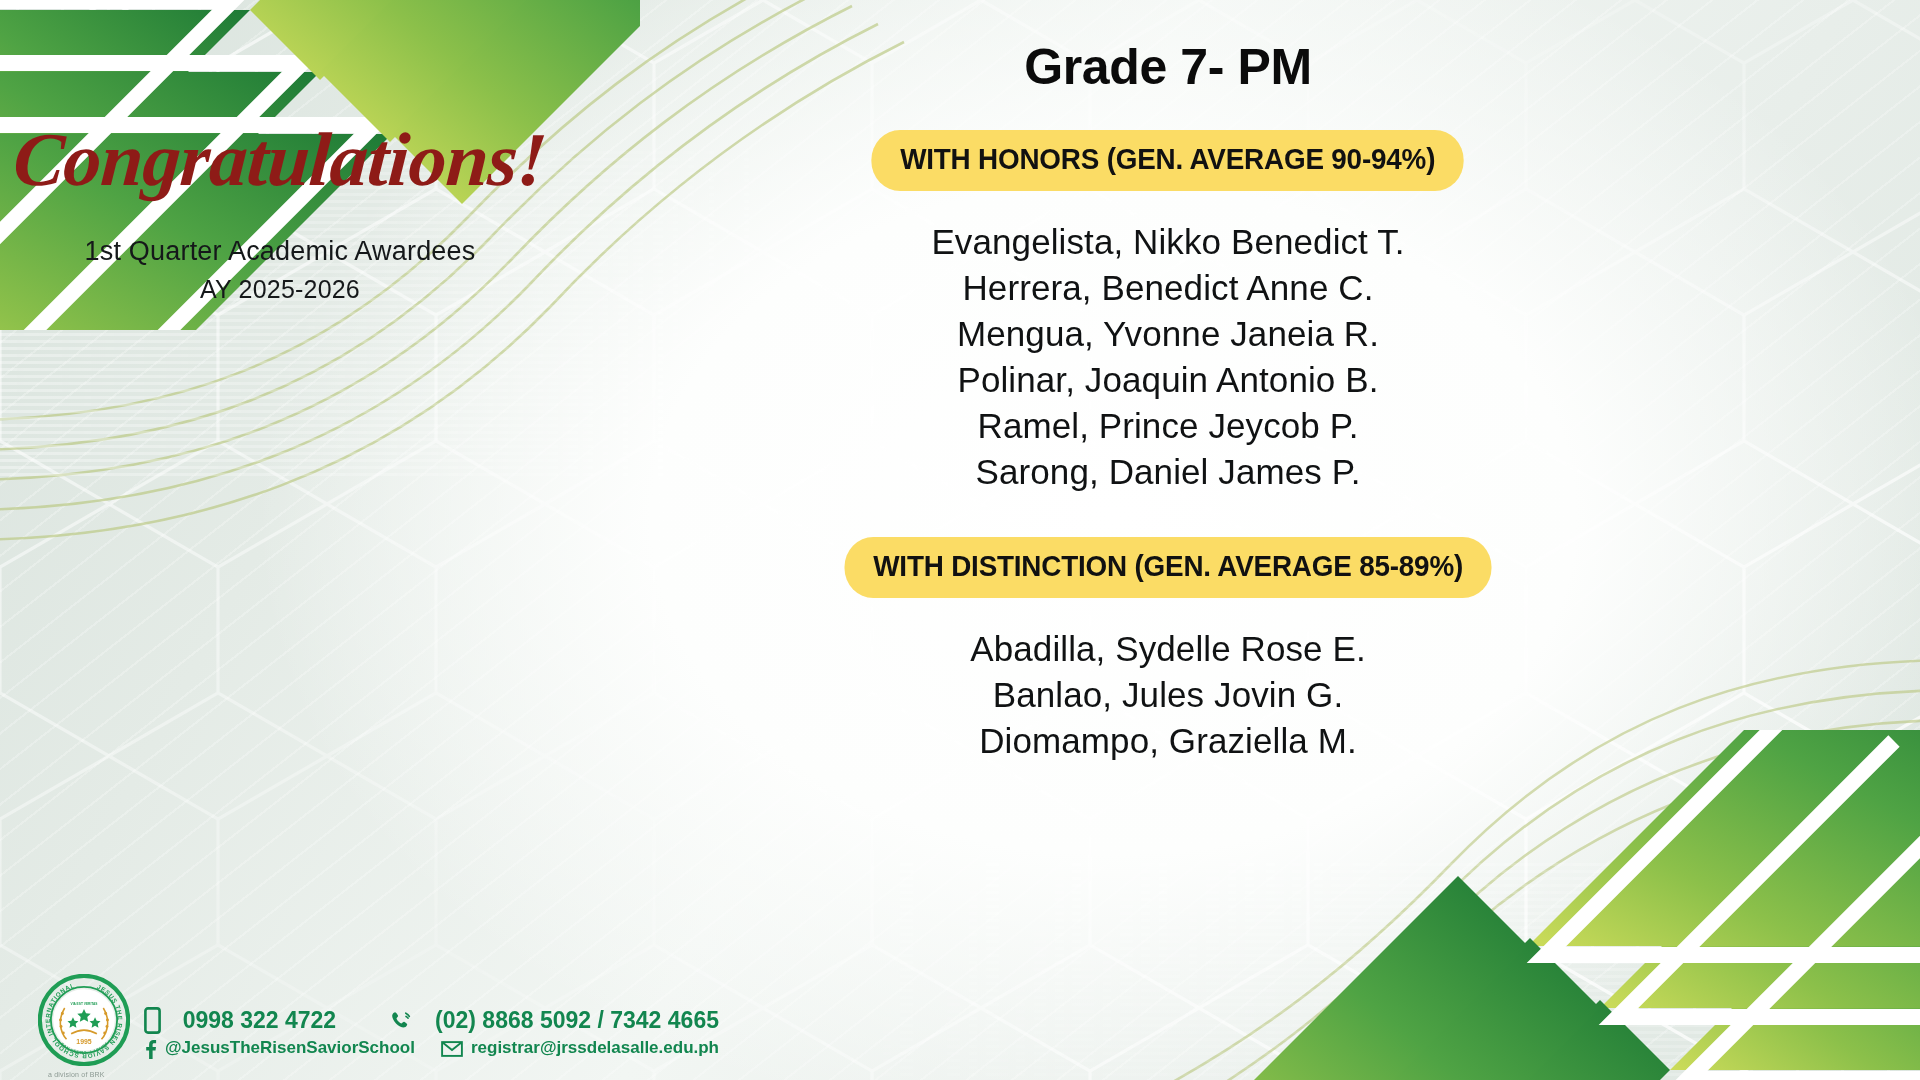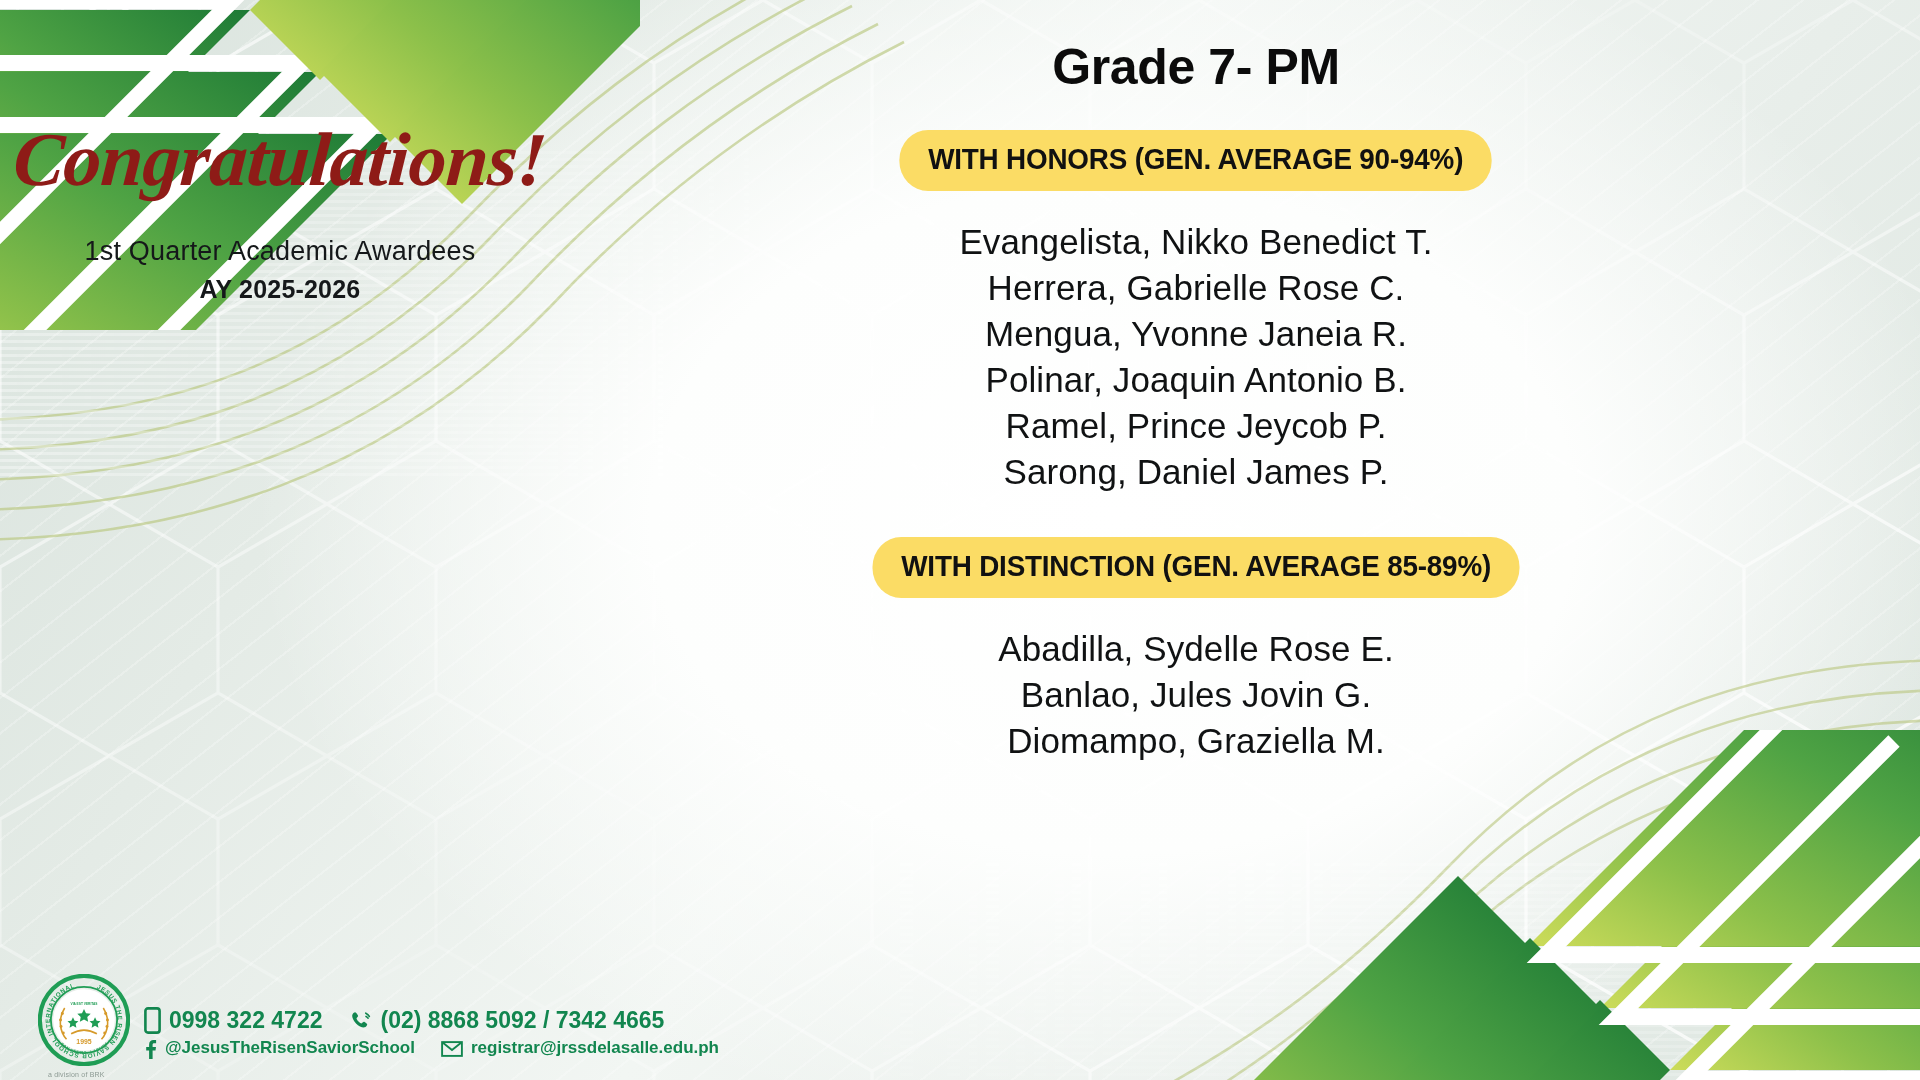--- a/index.html
+++ b/index.html
@@ -93,27 +93,27 @@
     font-size:27px;
     color:#15181a;
     letter-spacing:.2px;
     font-weight:400;
   }
   .sub2 {
     margin-top:8px;
     font-size:25px;
     color:#15181a;
     letter-spacing:.2px;
-    font-weight:700;
+    font-weight:400;
   }
 
   
   .main-col {
     position:absolute;
-    left:696px; top:0; width:1000px; height:1080px;
+    left:668px; top:0; width:1000px; height:1080px;
     text-align:center;
     z-index:6;
   }
   .grade-title {
     margin-top:38px;
     font-size:50px;
     font-weight:700;
     color:#0b0b0b;
     letter-spacing:-.4px;
   }
@@ -149,21 +149,21 @@
   
   .footer {
     position:absolute; left:38px; bottom:14px;
     display:flex; align-items:flex-end; gap:14px;
     z-index:8;
   }
   .seal { width:92px; height:92px; flex:0 0 auto; }
   .contact { padding-bottom:6px; }
   .contact-row {
     display:flex; align-items:center; gap:8px;
-    color:#12864F; font-weight:700; white-space:nowrap;
+    color:#12864F; font-weight:700; white-space:nowrap;justify-content:space-between;
   }
   .contact-row.r1 { font-size:23px; line-height:1.25; }
   .contact-row.r2 { font-size:17px; line-height:1.35; margin-top:2px; }
   .contact-row .ico { display:inline-flex; align-items:center; }
   .gap { display:inline-block; width:10px; }
 
   .brk {
     position:absolute; left:48px; bottom:2px;
     font-size:7px; color:#7c8b84; letter-spacing:.2px;
     z-index:8; opacity:.85;
@@ -280,21 +280,21 @@
 
   <div class="main-col">
 
     <div class="grade-title">Grade 7- PM</div>
 
     <div class="badge-wrap">
       <div class="badge">WITH HONORS (GEN. AVERAGE 90-94%)</div>
     </div>
     <div class="names honors">
       <div class="name">Evangelista, Nikko Benedict T.</div>
-      <div class="name">Herrera, Gabrielle Rose C.</div>
+      <div class="name">Herrera, Benedict Anne C.</div>
       <div class="name">Mengua, Yvonne Janeia R.</div>
       <div class="name">Polinar, Joaquin Antonio B.</div>
       <div class="name">Ramel, Prince Jeycob P.</div>
       <div class="name">Sarong, Daniel James P.</div>
     </div>
 
     <div class="badge-wrap second">
       <div class="badge">WITH DISTINCTION (GEN. AVERAGE 85-89%)</div>
     </div>
     <div class="names distinction">

